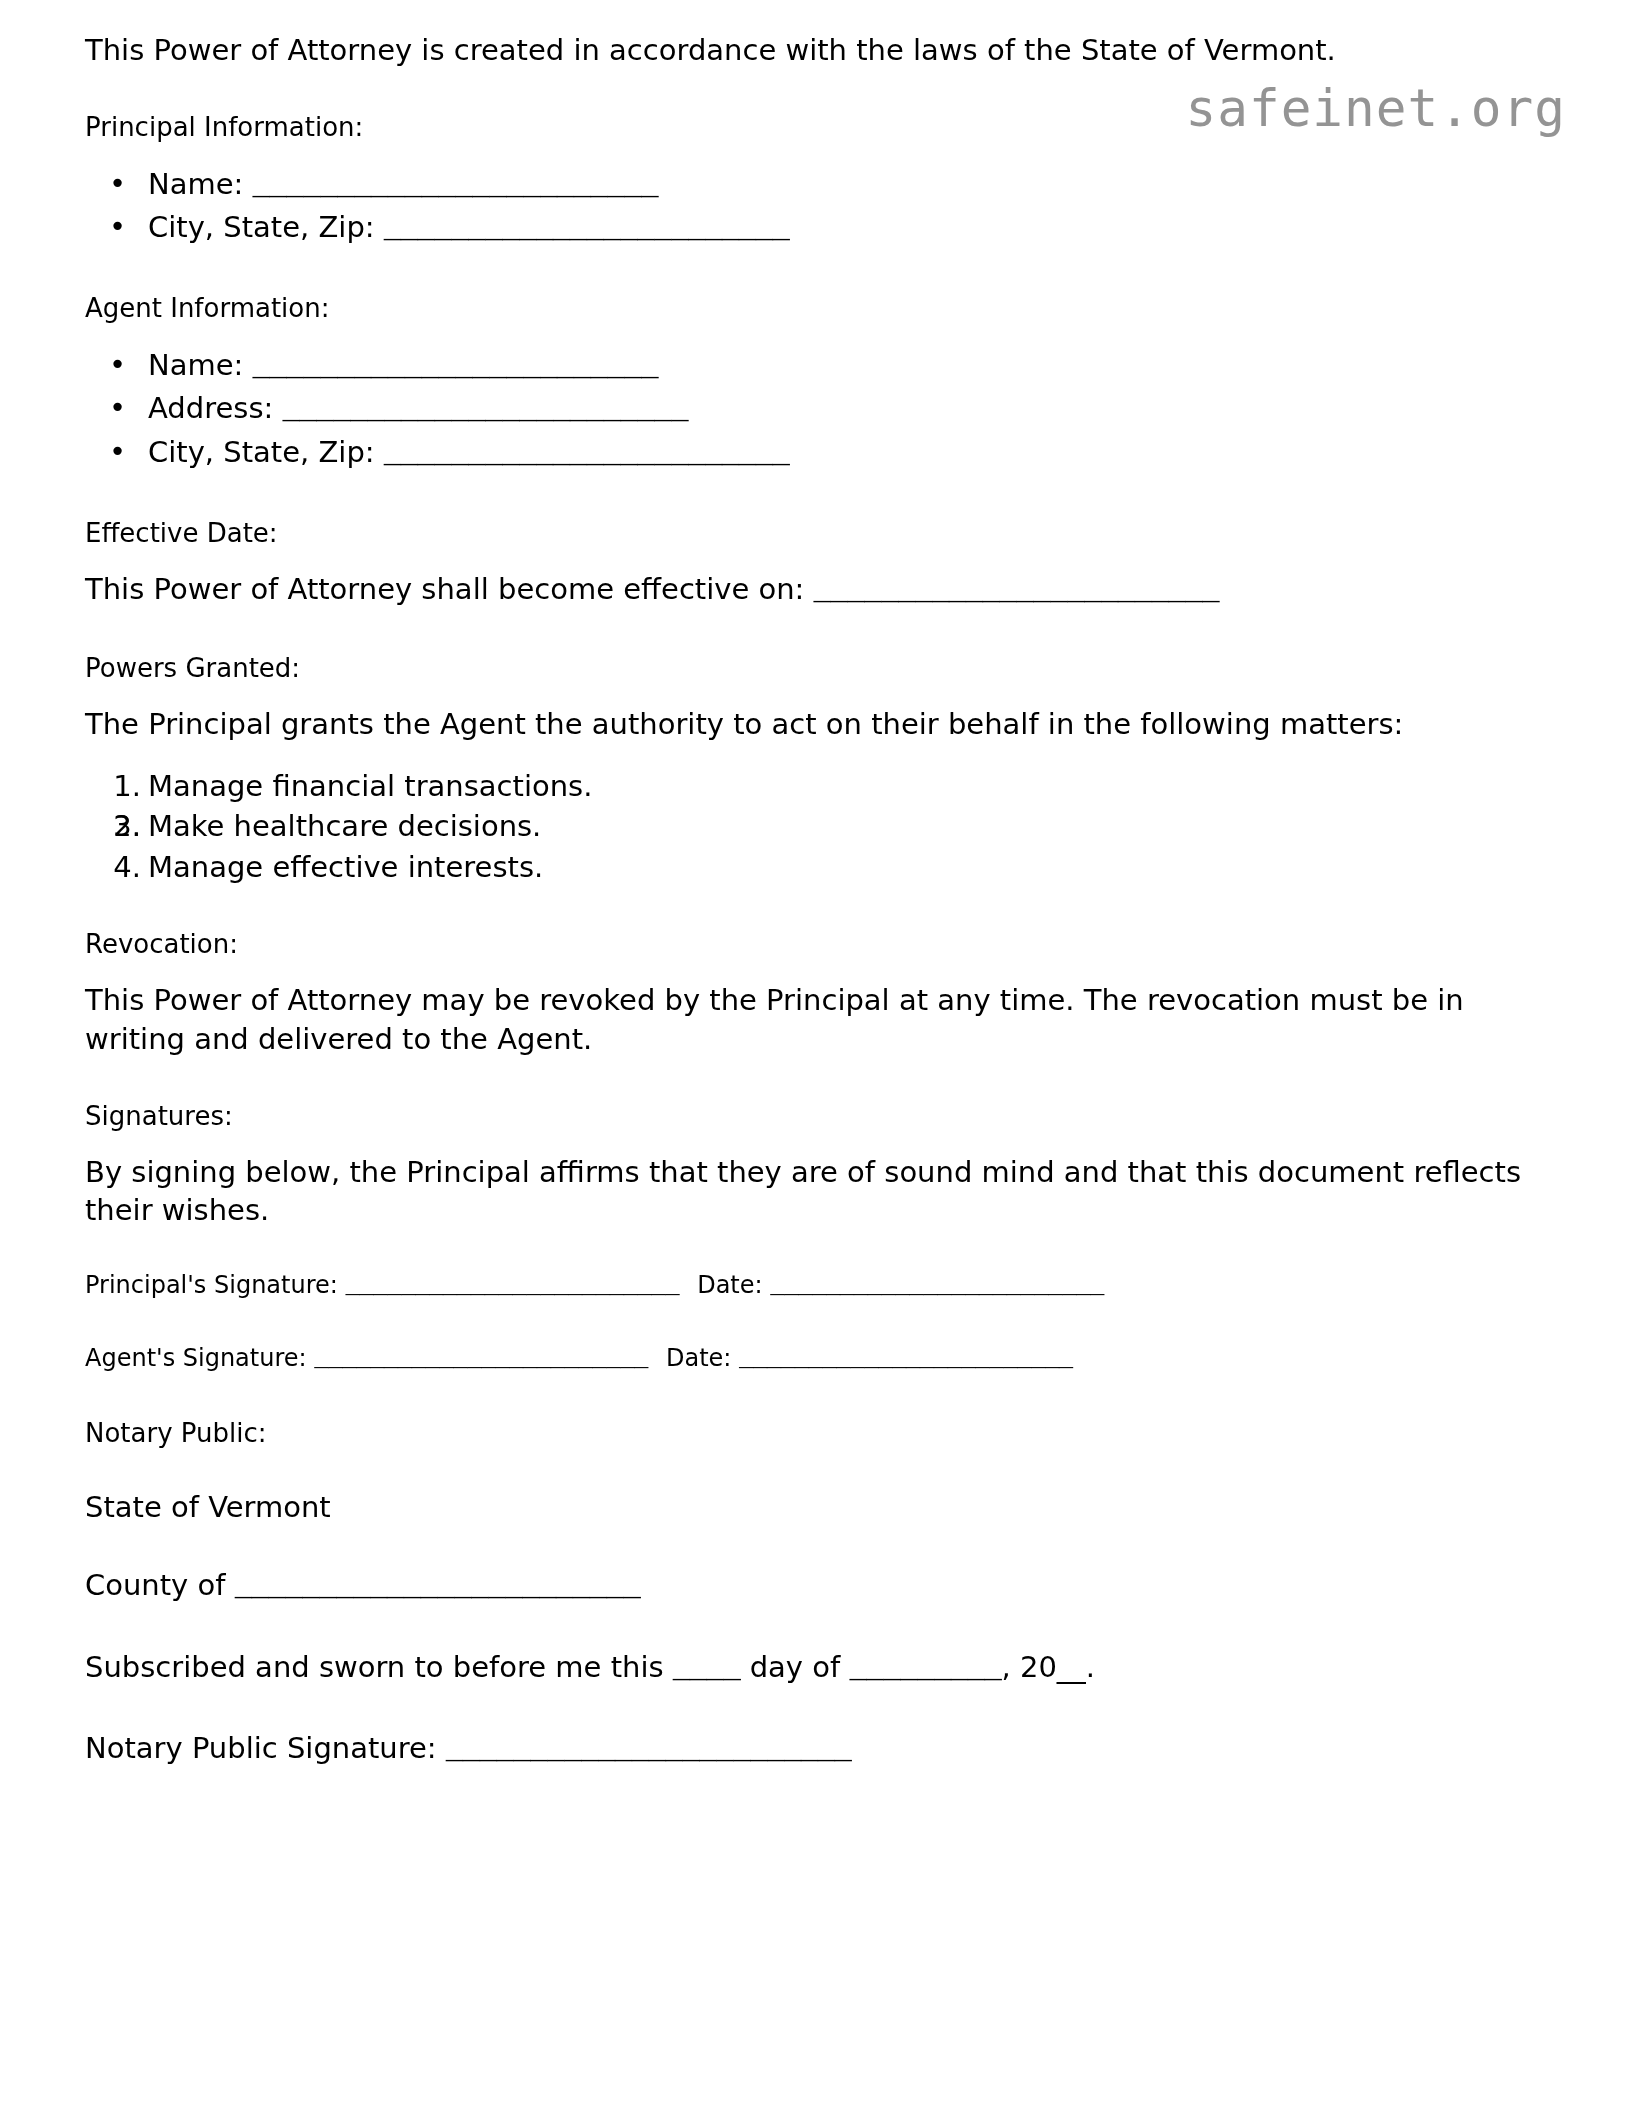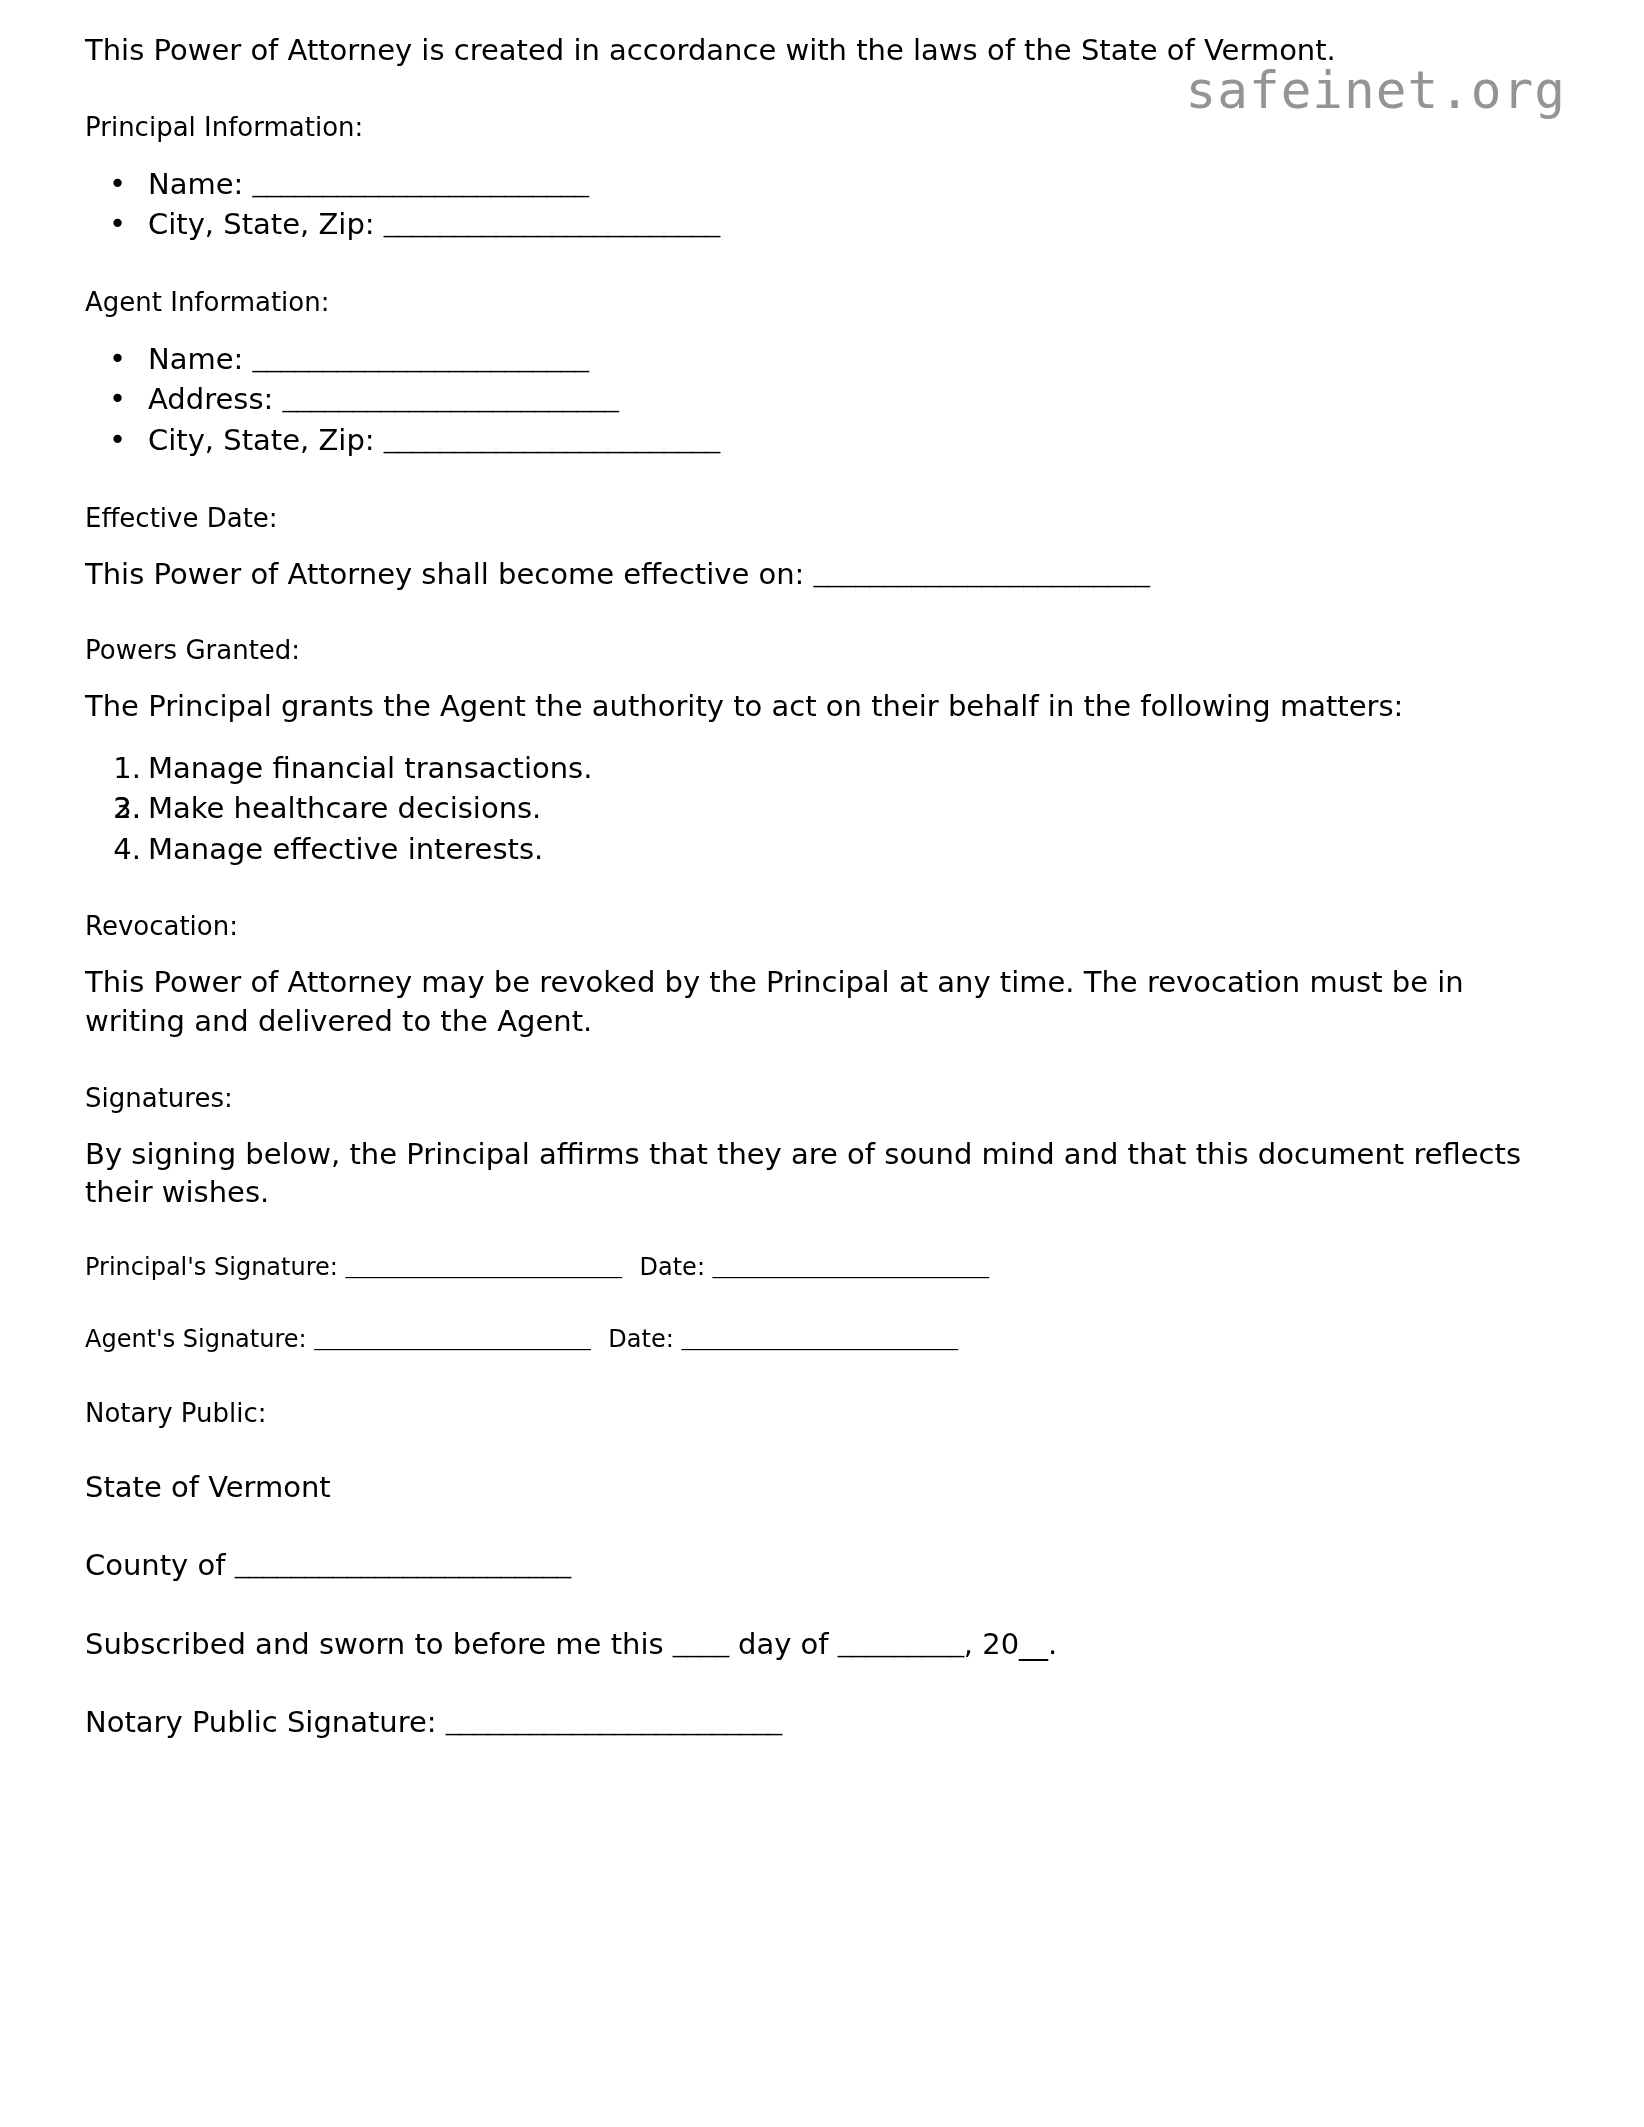--- a/index.html
+++ b/index.html
@@ -20,21 +20,21 @@
     position: relative;
     width: 1644px;
     height: 2127px;
     box-sizing: border-box;
     padding: 0 85px;
   }
 
   
   .watermark {
     position: absolute;
-    top: 34px;
+    top: 52px;
     right: 78px;
     font-family: "DejaVu Sans Mono", monospace;
     font-size: 51px;
     letter-spacing: 1px;
     color: #949494;
     line-height: 1;
     white-space: nowrap;
   }
 
   
@@ -87,21 +87,21 @@
     left: 16px;
     top: 0;
     font-size: 29px;
     line-height: 1.40;
     width: 40px;
     text-align: right;
   }
 
   
   .blank {
-    font-family: Liberation Serif, serif;
+    font-family: Liberation Mono, monospace;
     letter-spacing: -0.5px;
     white-space: pre;
     text-align: center;
   }
 
   .sigline {
     font-size: 24px;
     line-height: 1.33;
     margin-top: 40px;
   }

